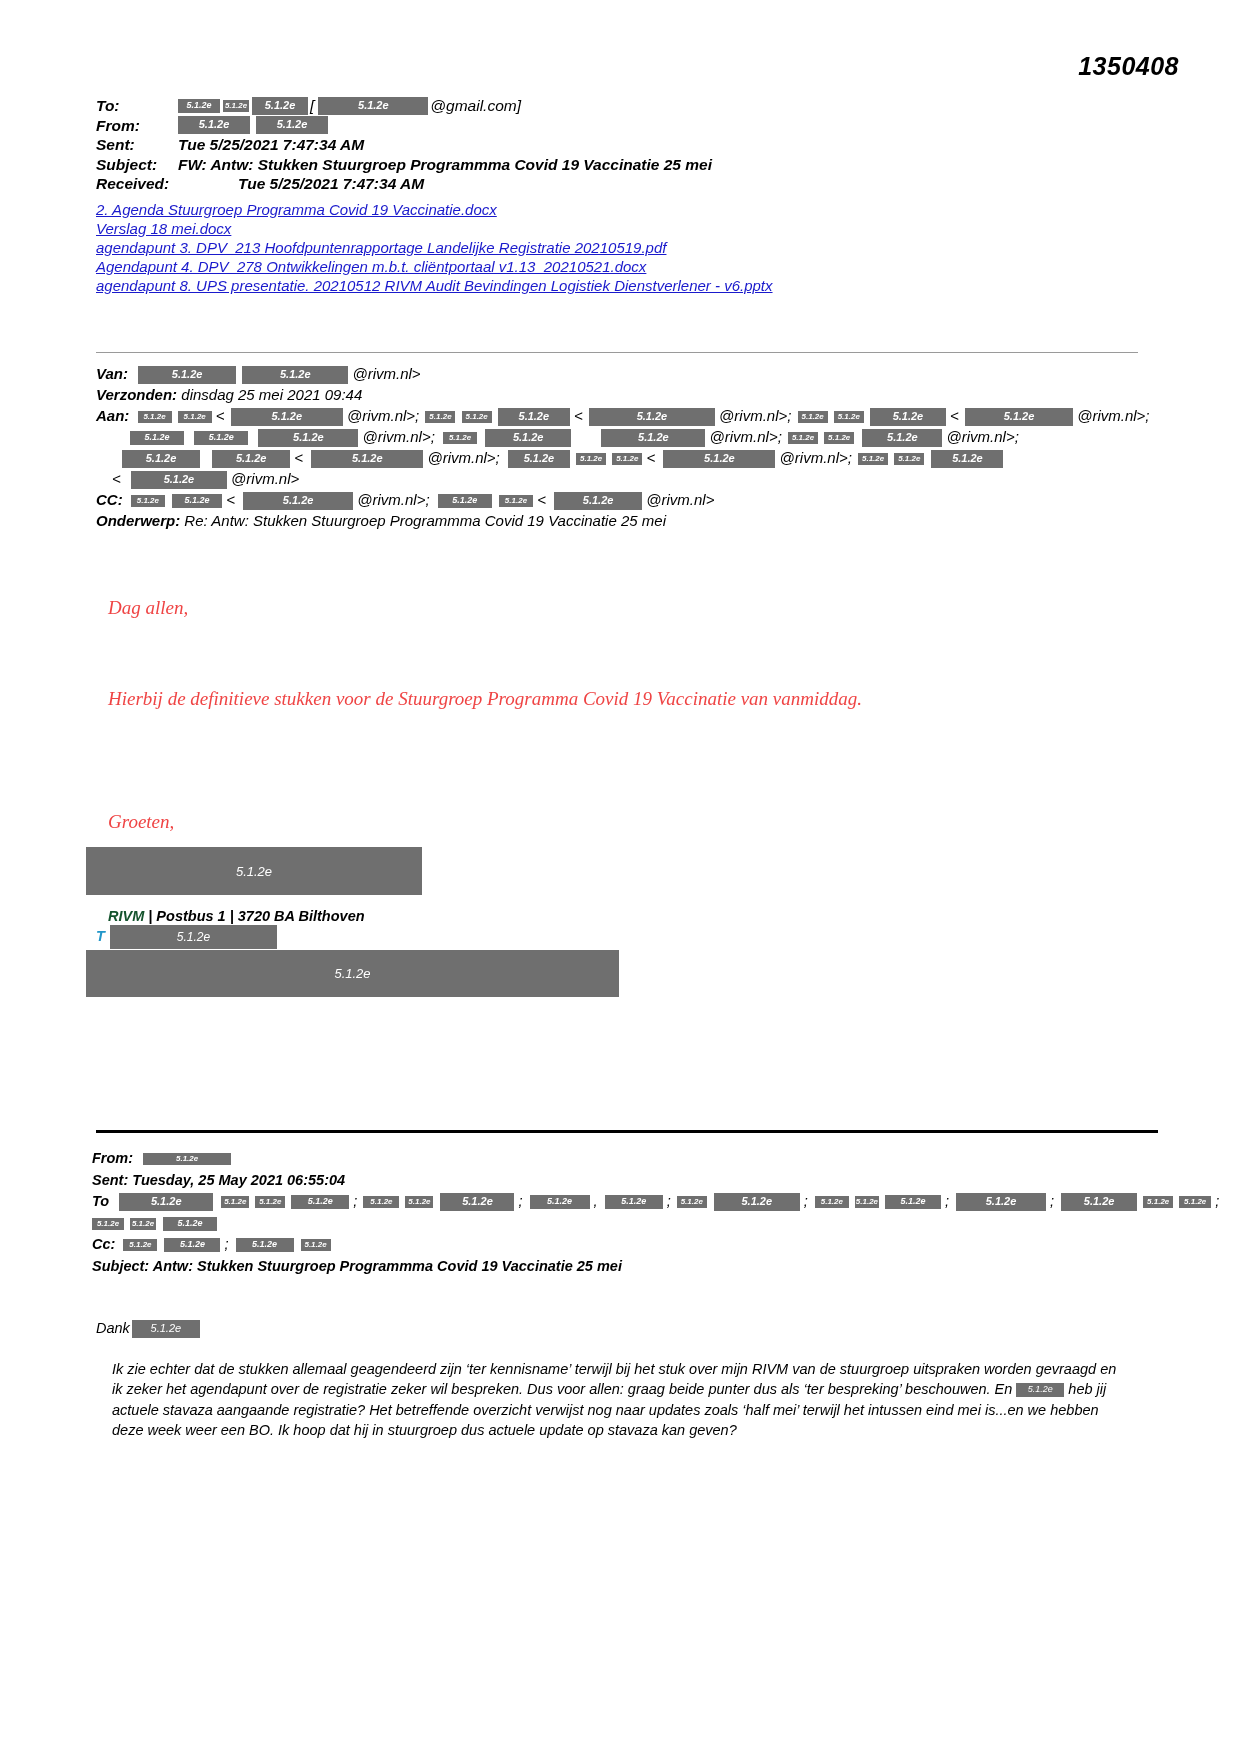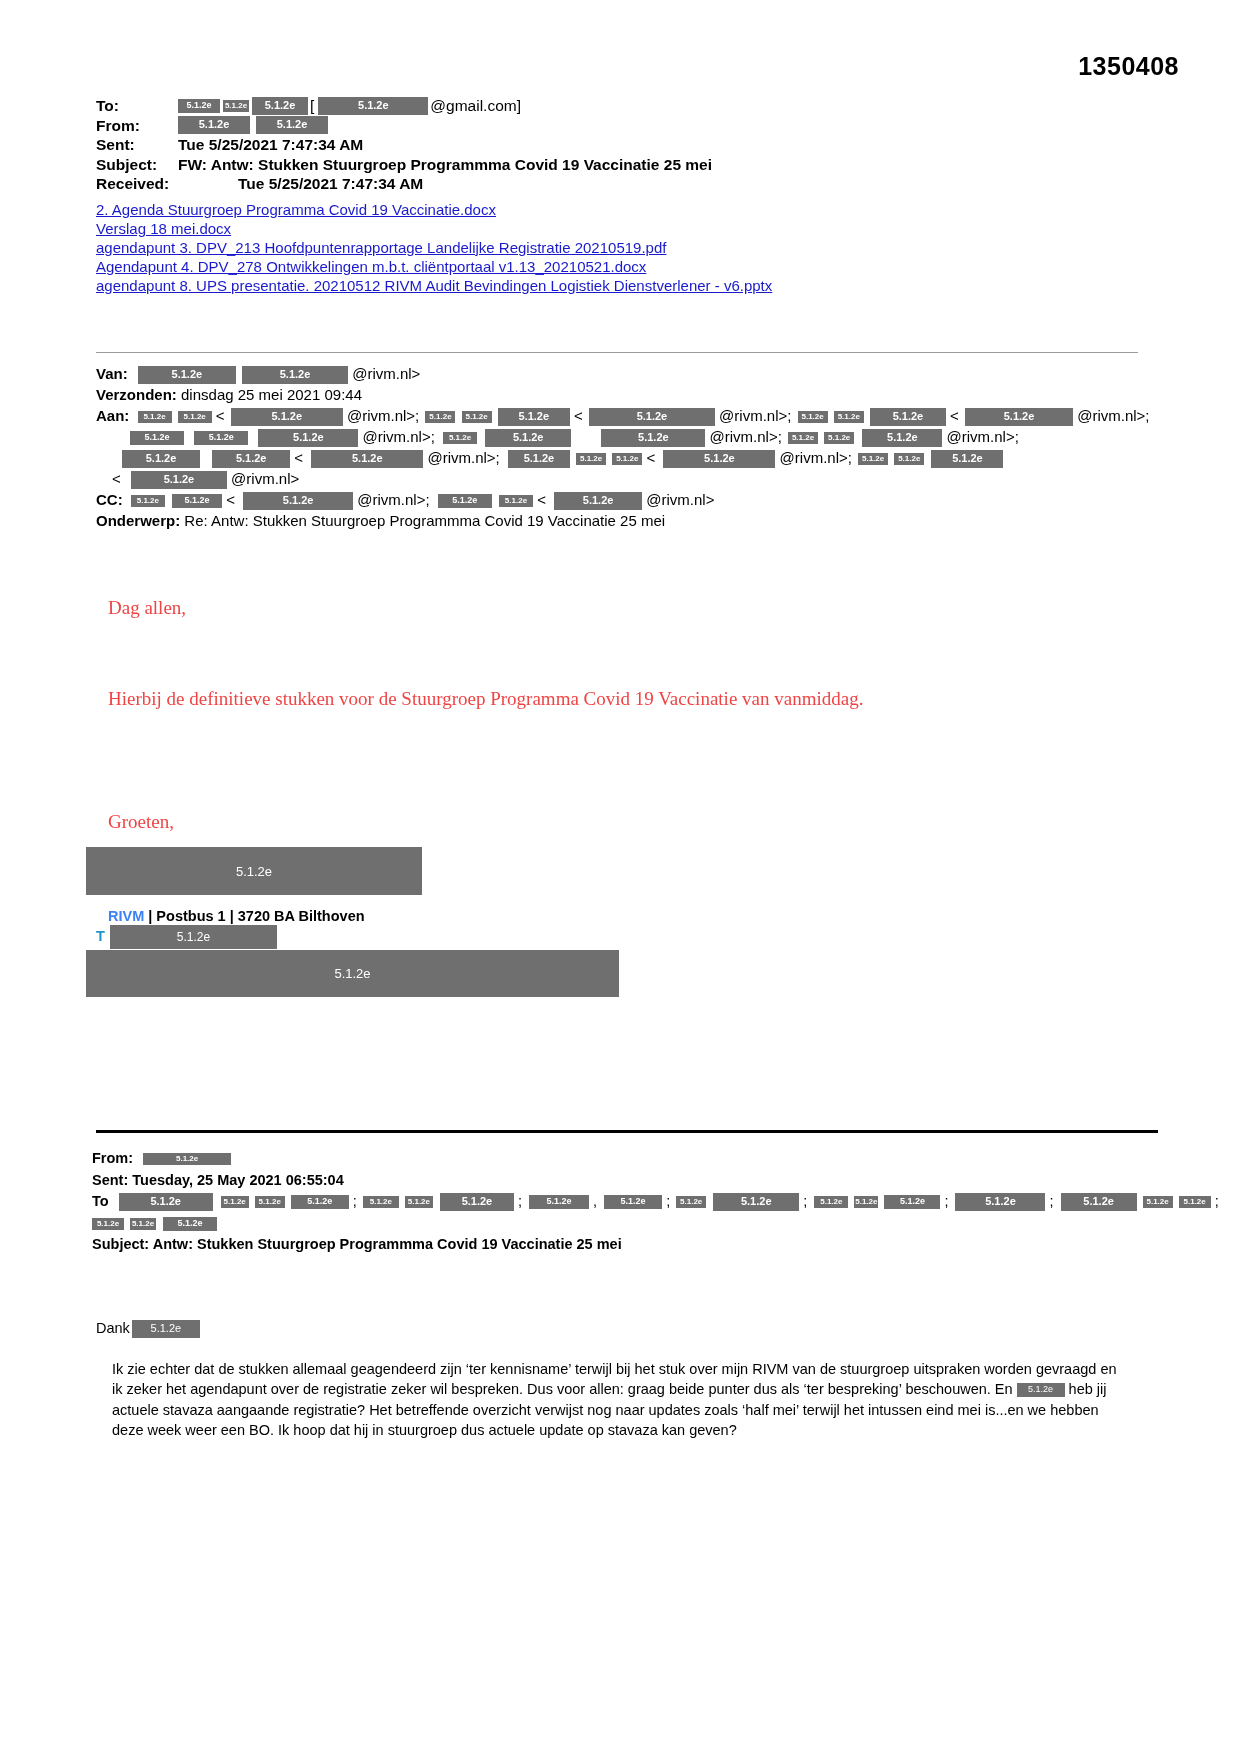--- a/index.html
+++ b/index.html
@@ -13,20 +13,21 @@
     position: relative;
     font-family: "Liberation Sans", sans-serif;
     color: #000;
     overflow: hidden;
   }
   .page {
     position: relative;
     width: 1241px;
     height: 1410px;
     background: #fff;
+    font-style: italic;
   }
   .doc-id {
     position: absolute;
     top: 52px;
     right: 62px;
     font-size: 25px;
     font-weight: 700;
     letter-spacing: 0.5px;
     font-family: "Liberation Sans", sans-serif;
   }
@@ -132,21 +133,21 @@
     justify-content: center;
   }
   .sig-line {
     position: absolute;
     left: 108px;
     top: 908px;
     font-size: 14.5px;
     font-weight: 700;
     white-space: nowrap;
   }
-  .sig-line .rivm { color: #3b82f6; }
+  .sig-line .rivm { color: #14532d; }
   .sig-t {
     position: absolute;
     left: 96px;
     top: 928px;
     font-size: 14.5px;
     font-weight: 700;
     color: #2196c9;
   }
   .sig-block2 {
     position: absolute;
@@ -400,20 +401,28 @@
       <span class="rd tiny" style="width:32px;margin-left:2px;">5.1.2e</span>
       <span class="nrm">;</span>
     </span>
 
     <span class="line">
       <span class="rd tiny" style="width:32px;">5.1.2e</span>
       <span class="rd tiny" style="width:26px;margin-left:2px;">5.1.2e</span>
       <span class="rd sm" style="width:54px;margin-left:3px;">5.1.2e</span>
     </span>
 
+    <span class="line">
+      <span>Cc:</span>
+      <span class="rd tiny" style="width:34px;margin-left:4px;">5.1.2e</span>
+      <span class="rd sm" style="width:56px;margin-left:3px;">5.1.2e</span>
+      <span class="nrm">;</span>
+      <span class="rd sm" style="width:58px;margin-left:3px;">5.1.2e</span>
+      <span class="rd tiny" style="width:30px;margin-left:3px;">5.1.2e</span>
+    </span>
 
     <span class="line">
       <span>Subject:</span>
       <span>Antw: Stukken Stuurgroep Programmma Covid 19 Vaccinatie 25 mei</span>
     </span>
   </div>
 
   <div class="q2-body">
     <div class="dank">
       <span>Dank</span><span class="rd" style="width:68px;margin-left:2px;">5.1.2e</span>

